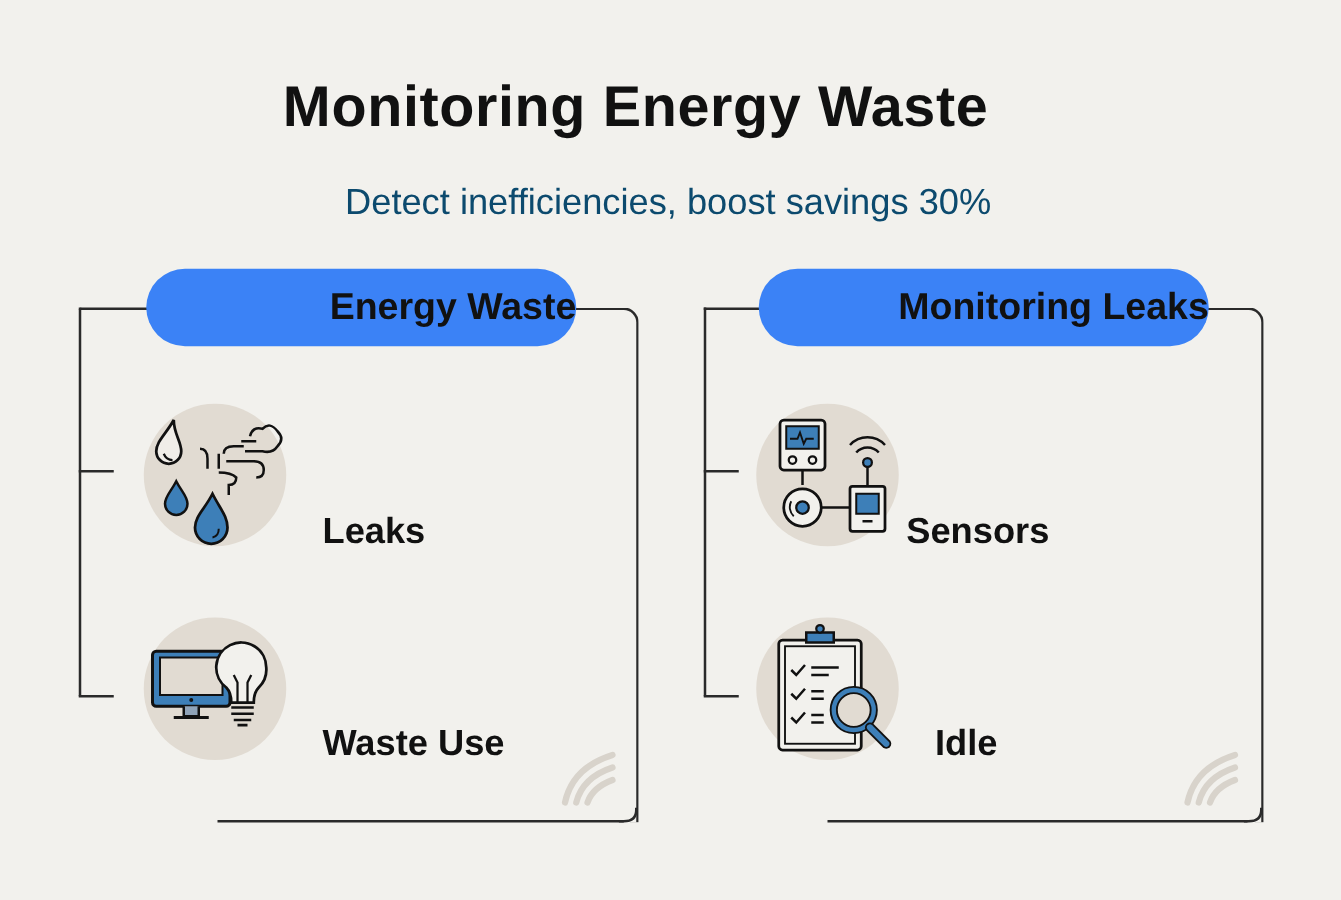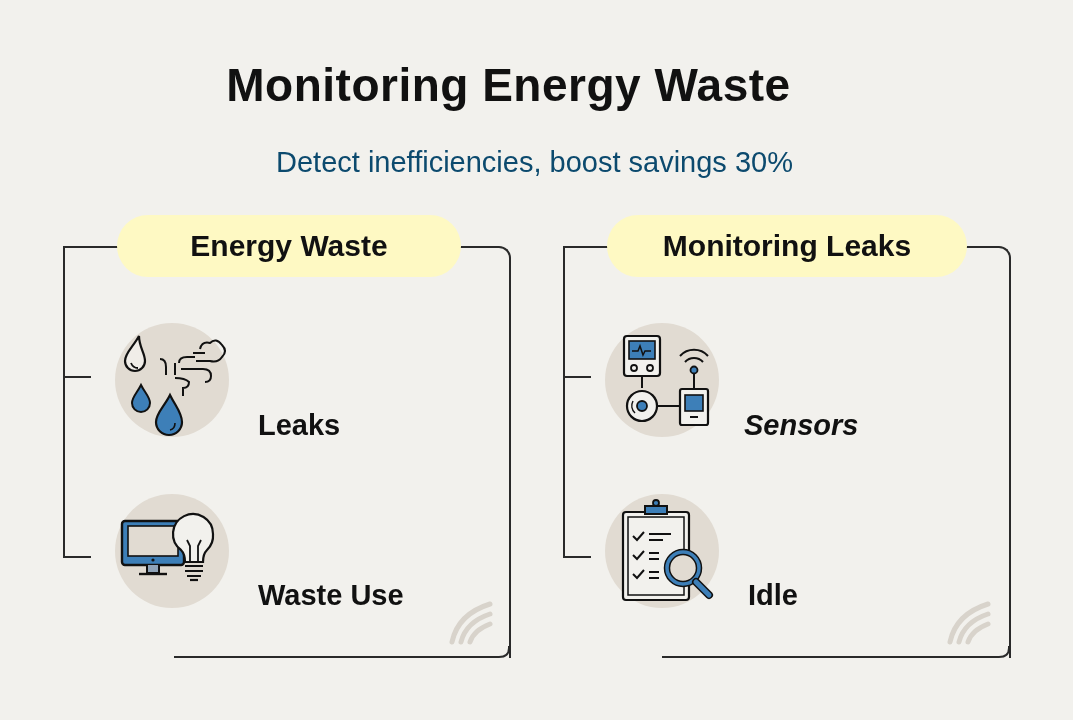--- a/index.html
+++ b/index.html
@@ -1,20 +1,20 @@
 <!DOCTYPE html>
 <html><head>
 <meta charset="utf-8">
 <style>
   html,body{margin:0;padding:0;}
   body{width:1073px;height:720px;background:#f2f1ed;position:relative;overflow:hidden;font-family:"Liberation Sans","DejaVu Sans",sans-serif;color:#111;}
   .title{position:absolute;left:0;width:1017px;top:58px;text-align:center;font-size:46px;font-weight:bold;letter-spacing:0.5px;color:#111;}
   .subtitle{position:absolute;left:0;width:1069px;top:146px;text-align:center;font-size:29px;color:#0c4a6e;}
   .frame{position:absolute;border:2px solid #2a2a2a;border-left:none;border-bottom:none;border-top-right-radius:12px;}
-  .pill{position:absolute;height:62px;background:#fef9c3;border-radius:31px;display:flex;align-items:center;justify-content:center;font-size:30px;font-weight:bold;color:#111;}
+  .pill{position:absolute;height:62px;background:#3b82f6;border-radius:31px;display:flex;align-items:center;justify-content:flex-end;font-size:30px;font-weight:bold;color:#111;}
   .circle{position:absolute;width:114px;height:114px;border-radius:50%;background:#e1dbd2;}
   .circle svg{position:absolute;left:0;top:0;}
   .label{position:absolute;font-size:29px;font-weight:bold;color:#111;margin-top:48px;}
   .line{position:absolute;background:#2a2a2a;}
 </style>
 </head>
 <body>
 
 <div class="title">Monitoring Energy Waste</div>
 <div class="subtitle">Detect inefficiencies, boost savings 30%</div>
@@ -105,21 +105,21 @@
       <path d="M52 83 h30" stroke="#111" stroke-width="2"></path>
       <rect x="75" y="66" width="28" height="36" rx="2" fill="#f2f1ed" stroke="#111" stroke-width="2.2"></rect>
       <rect x="80" y="72" width="18" height="16" fill="#3d7fb8" stroke="#111" stroke-width="1.6"></rect>
       <path d="M85 94 h8" stroke="#111" stroke-width="2"></path>
       <path d="M89 66 v-16" stroke="#111" stroke-width="2"></path>
       <circle cx="89" cy="47" r="3.5" fill="#3d7fb8" stroke="#111" stroke-width="1.8"></circle>
       <path d="M80 39 a12 12 0 0 1 18 0" fill="none" stroke="#111" stroke-width="2"></path>
       <path d="M75 33 a19 19 0 0 1 28 0" fill="none" stroke="#111" stroke-width="2"></path>
     </svg>
   </div>
-  <div class="label" style="left:744px;top:361px;font-style:italic;">Sensors</div>
+  <div class="label" style="left:725px;top:361px;">Sensors</div>
 
   <div class="circle" style="left:605px;top:494px;">
     <svg width="114" height="114" viewBox="0 0 114 114">
       <rect x="18" y="18" width="66" height="88" rx="3" fill="#f2f1ed" stroke="#111" stroke-width="2.2"></rect>
       <rect x="23" y="23" width="56" height="78" fill="#f2f1ed" stroke="#111" stroke-width="1.5"></rect>
       <path d="M40 12 h22 v8 h-22 Z" fill="#3d7fb8" stroke="#111" stroke-width="2"></path>
       <circle cx="51" cy="9" r="3" fill="#3d7fb8" stroke="#111" stroke-width="1.8"></circle>
       <path d="M28 42 l4 4 l7 -8" fill="none" stroke="#111" stroke-width="2"></path>
       <path d="M44 40 h22 M44 46 h14" stroke="#111" stroke-width="2"></path>
       <path d="M28 61 l4 4 l7 -8" fill="none" stroke="#111" stroke-width="2"></path>

